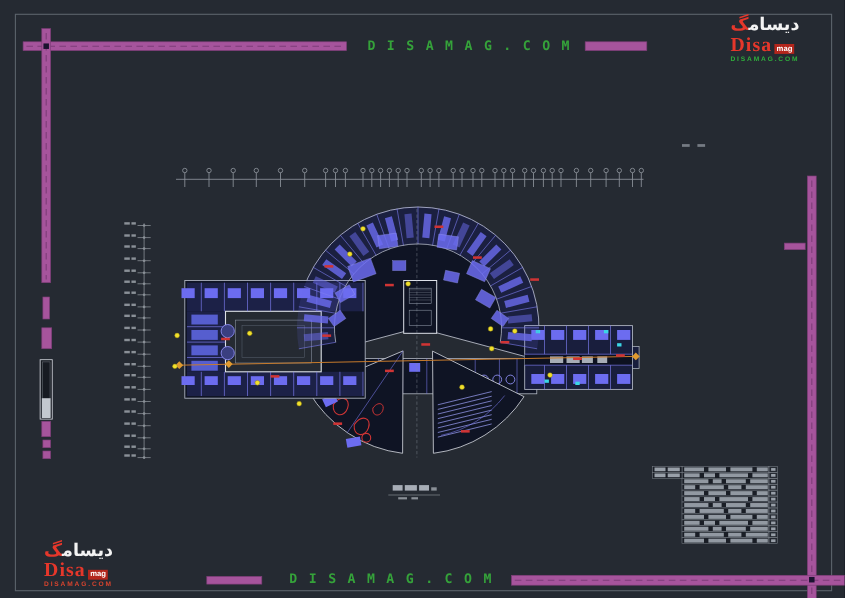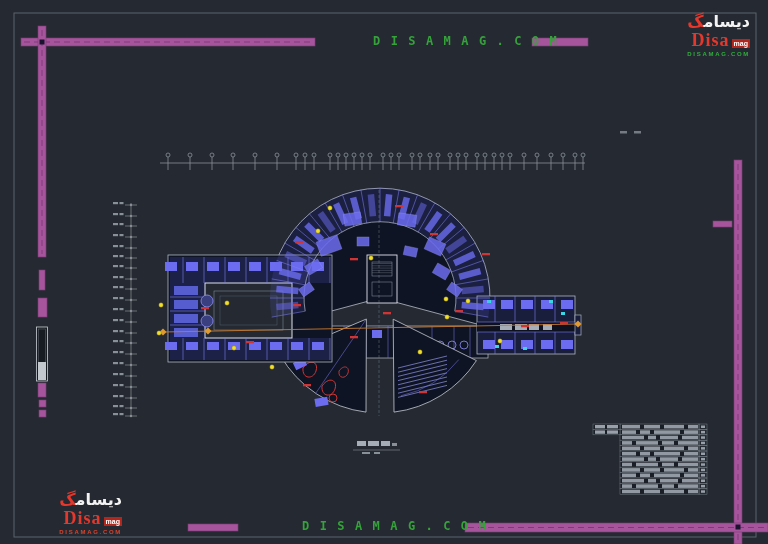--- a/index.html
+++ b/index.html
@@ -5,25 +5,24 @@
   html,body{margin:0;padding:0;background:#10131a;}
   .canvas{
     position:relative;width:768px;height:544px;overflow:hidden;
     background:#252a32;font-family:"Liberation Sans",sans-serif;
   }
   .canvas svg{position:absolute;left:0;top:0;}
   .wm{
     position:absolute;color:#35a23a;font-weight:bold;font-size:12px;
     letter-spacing:1.6px;white-space:nowrap;
     font-family:"DejaVu Sans Mono",monospace;
-    margin-left:39px;
   }
   .wm-top{left:334px;top:34px;}
   .wm-bottom{left:263px;top:519px;}
-  .logo{position:absolute;text-align:right;line-height:1;}
+  .logo{position:absolute;text-align:left;line-height:1;}
   .logo-tr{left:664px;top:14px;width:86px;}
   .logo-bl{left:40px;top:492px;width:82px;}
   .l-ar{font-family:"DejaVu Sans",sans-serif;font-size:16px;font-weight:bold;color:#f3f3f3;line-height:1;}
   .l-ar .ar-r{color:#e5372b;}
   .l-brand{margin-top:1px;color:#e5372b;font-family:"Liberation Serif",serif;
     font-weight:bold;font-size:18px;letter-spacing:1px;line-height:1;}
   .b-suf{display:inline-block;background:#b3261c;color:#ffffff;font-size:7px;
     font-family:"Liberation Sans",sans-serif;font-weight:bold;padding:1px 2px;
     margin-left:2px;letter-spacing:0;vertical-align:baseline;}
   .l-site{font-size:6px;font-weight:bold;letter-spacing:1.7px;margin-top:2px;

